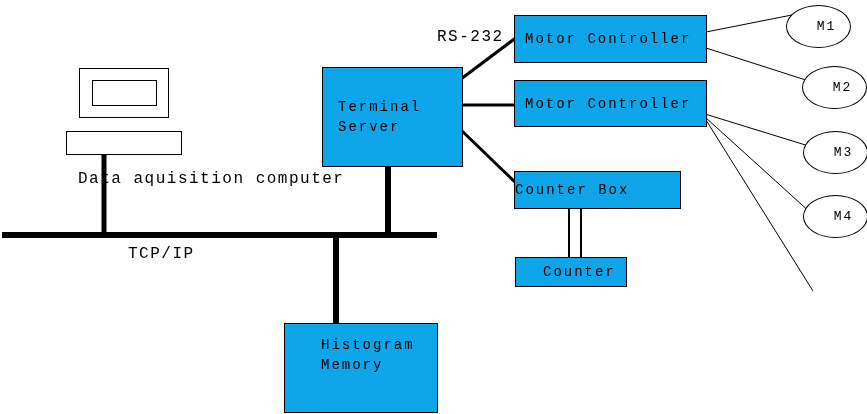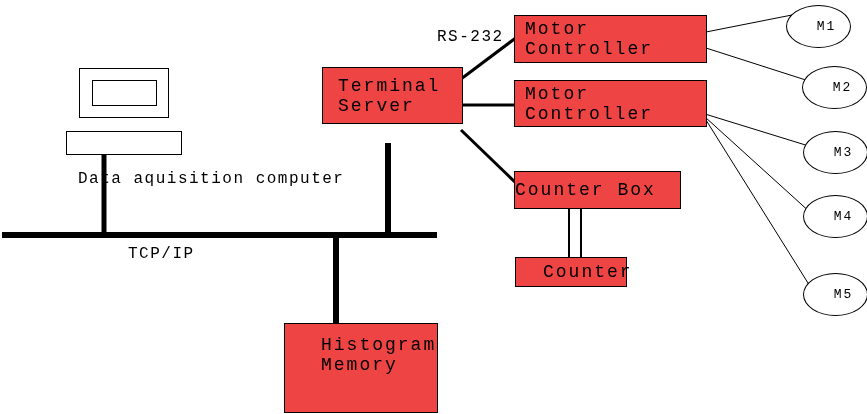--- a/index.html
+++ b/index.html
@@ -7,26 +7,26 @@
     position:relative;
     width:867px;height:414px;
     background:#fff;
     font-family:"Liberation Mono","DejaVu Sans Mono",monospace;
     color:#000;
     overflow:hidden;
   }
   #wires{position:absolute;left:0;top:0;width:867px;height:414px;}
   .box{
     position:absolute;
-    background:#ef4444;
+    background:#0ea5e9;
     border:1px solid #000;
     box-sizing:border-box;
     display:flex;
     align-items:center;
-    font-size:18px;
+    font-size:14px;
     letter-spacing:2px;
     white-space:pre-line;
     line-height:20px;
   }
   .ellipse{
     position:absolute;
     width:65px;height:43px;
     background:#fff;
     border:1px solid #000;
     border-radius:50%;
@@ -43,21 +43,21 @@
     font-size:16px;
     letter-spacing:1.5px;
     line-height:15px;
     white-space:nowrap;
   }
   
   .monitor{position:absolute;left:79px;top:68px;width:90px;height:50px;border:1px solid #000;box-sizing:border-box;background:#fff;}
   .screen{position:absolute;left:12px;top:11px;width:65px;height:26px;border:1px solid #000;box-sizing:border-box;background:#fff;}
   .keyboard{position:absolute;left:66px;top:131px;width:116px;height:24px;border:1px solid #000;box-sizing:border-box;background:#fff;}
   
-  .terminal-server{left:322px;top:67px;width:141px;height:57px;padding-left:15px;}
+  .terminal-server{left:322px;top:67px;width:141px;height:100px;padding-left:15px;}
   .mc1{left:514px;top:15px;width:193px;height:48px;padding-left:10px;}
   .mc2{left:514px;top:80px;width:193px;height:47px;padding-left:10px;}
   .counter-box{left:514px;top:171px;width:167px;height:38px;padding-left:0;}
   .counter{left:515px;top:257px;width:112px;height:30px;padding-left:27px;}
   .histogram{left:284px;top:323px;width:154px;height:90px;align-items:flex-start;padding-top:11px;padding-left:36px;}
   
   .m1{left:786px;top:5px;}
   .m2{left:802px;top:66px;}
   .m3{left:803px;top:131px;}
   .m4{left:803px;top:195px;}
@@ -124,17 +124,14 @@
   </div>
   <div class="ellipse m2">
     <span>M2</span>
   </div>
   <div class="ellipse m3">
     <span>M3</span>
   </div>
   <div class="ellipse m4">
     <span>M4</span>
   </div>
-  <div class="ellipse m5">
-    <span>M5</span>
-  </div>
 
 </div>
 
 </body></html>

